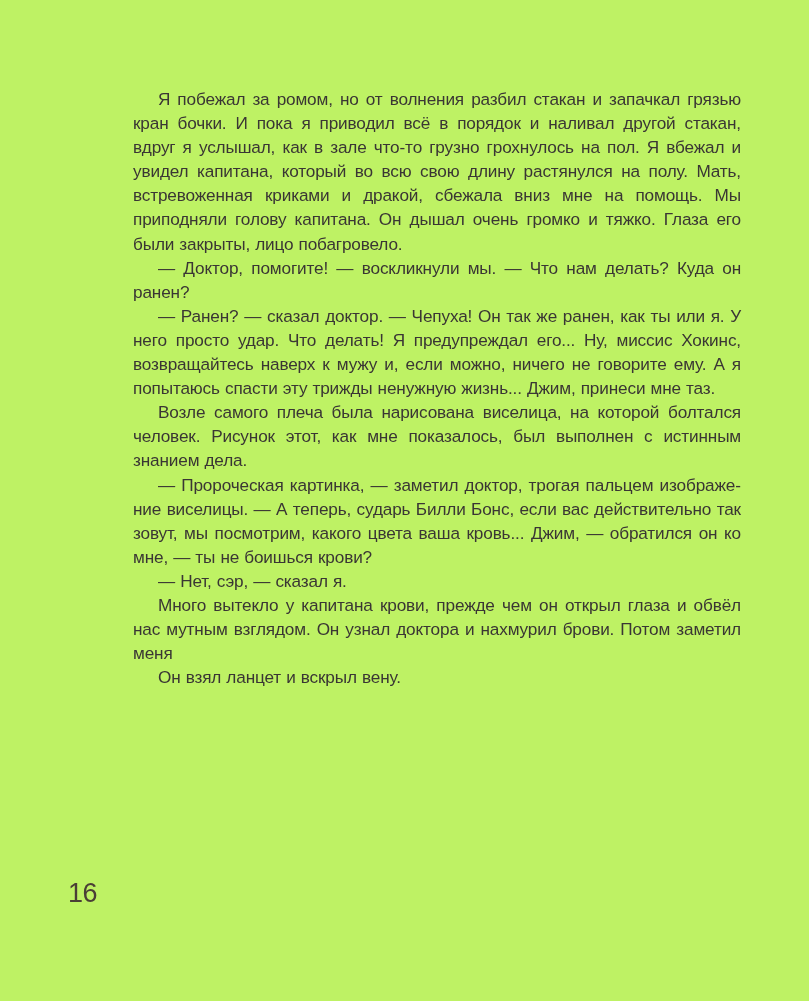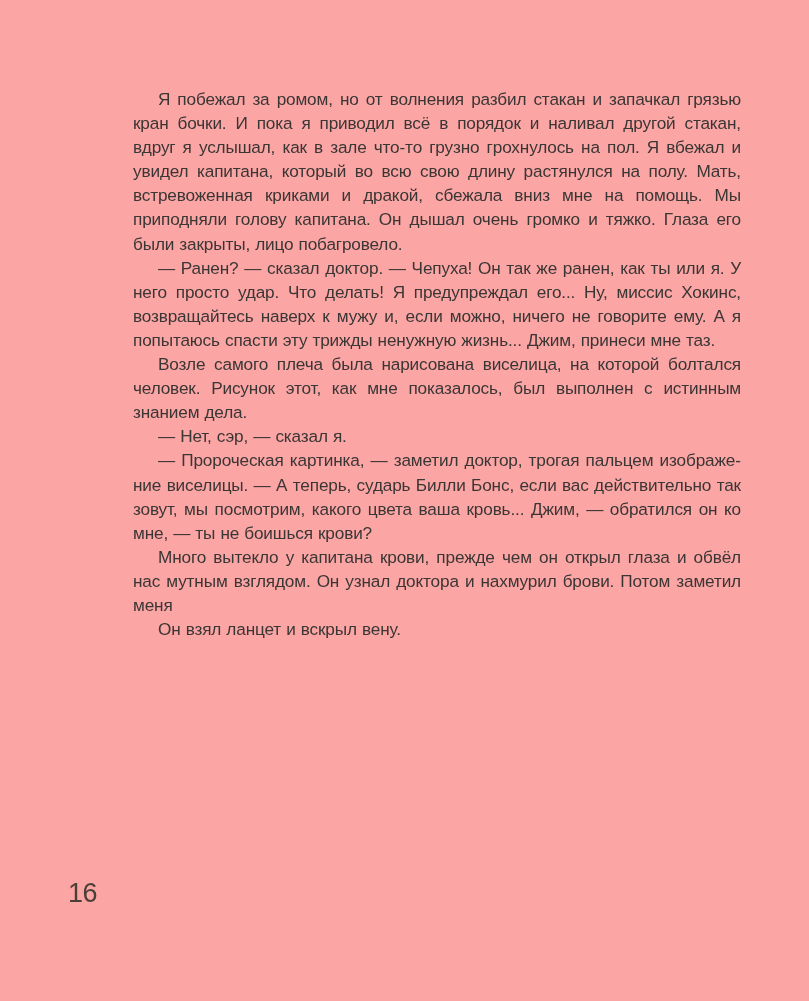--- a/index.html
+++ b/index.html
@@ -11,21 +11,21 @@
       width: 809px;
       height: 1001px;
       position: relative;
       overflow: hidden;
     }
     .page {
       position: absolute;
       left: 0; top: 0;
       width: 809px;
       height: 1001px;
-      background: #fca5a5;
+      background: #bef264;
     }
     .text-block {
       position: absolute;
       left: 133px;
       top: 87px;
       width: 608px;
       font-family: "Liberation Sans", "DejaVu Sans", sans-serif;
       font-size: 17.2px;
       line-height: 24.1px;
       color: #3a3634;
@@ -47,21 +47,22 @@
       color: #4a3f36;
       letter-spacing: -0.5px;
     }
   </style>
 </head>
 <body>
 
 <div class="page">
   <div class="text-block">
     <p class="para">Я побежал за ромом, но от волнения разбил стакан и запачкал грязью кран бочки. И пока я приводил всё в порядок и наливал другой стакан, вдруг я услышал, как в зале что-то грузно грохнулось на пол. Я вбежал и увидел капитана, который во всю свою длину растянулся на полу. Мать, встревожен­ная криками и дракой, сбежала вниз мне на помощь. Мы приподняли голову капитана. Он дышал очень громко и тяжко. Глаза его были закрыты, лицо побагровело.</p>
+    <p class="para">— Доктор, помогите! — воскликнули мы. — Что нам делать? Куда он ранен?</p>
     <p class="para">— Ранен? — сказал доктор. — Чепуха! Он так же ранен, как ты или я. У него просто удар. Что делать! Я предупреждал его... Ну, миссис Хокинс, возвращайтесь наверх к мужу и, если можно, ничего не говорите ему. А я по­пытаюсь спасти эту трижды ненужную жизнь... Джим, принеси мне таз.</p>
     <p class="para">Возле самого плеча была нарисована виселица, на которой болтался че­ловек. Рисунок этот, как мне показалось, был выполнен с истинным знанием дела.</p>
+    <p class="para">— Пророческая картинка, — заметил доктор, трогая пальцем изображе­ние виселицы. — А теперь, сударь Билли Бонс, если вас действительно так зовут, мы посмотрим, какого цвета ваша кровь... Джим, — обратился он ко мне, — ты не боишься крови?</p>
     <p class="para">— Нет, сэр, — сказал я.</p>
-    <p class="para">— Пророческая картинка, — заметил доктор, трогая пальцем изображе­ние виселицы. — А теперь, сударь Билли Бонс, если вас действительно так зовут, мы посмотрим, какого цвета ваша кровь... Джим, — обратился он ко мне, — ты не боишься крови?</p>
     <p class="para">Много вытекло у капитана крови, прежде чем он открыл глаза и обвёл нас мутным взглядом. Он узнал доктора и нахмурил брови. Потом заметил меня</p>
     <p class="para">Он взял ланцет и вскрыл вену.</p>
   </div>
   <div class="page-number">16</div>
 </div>
 
 </body></html>

